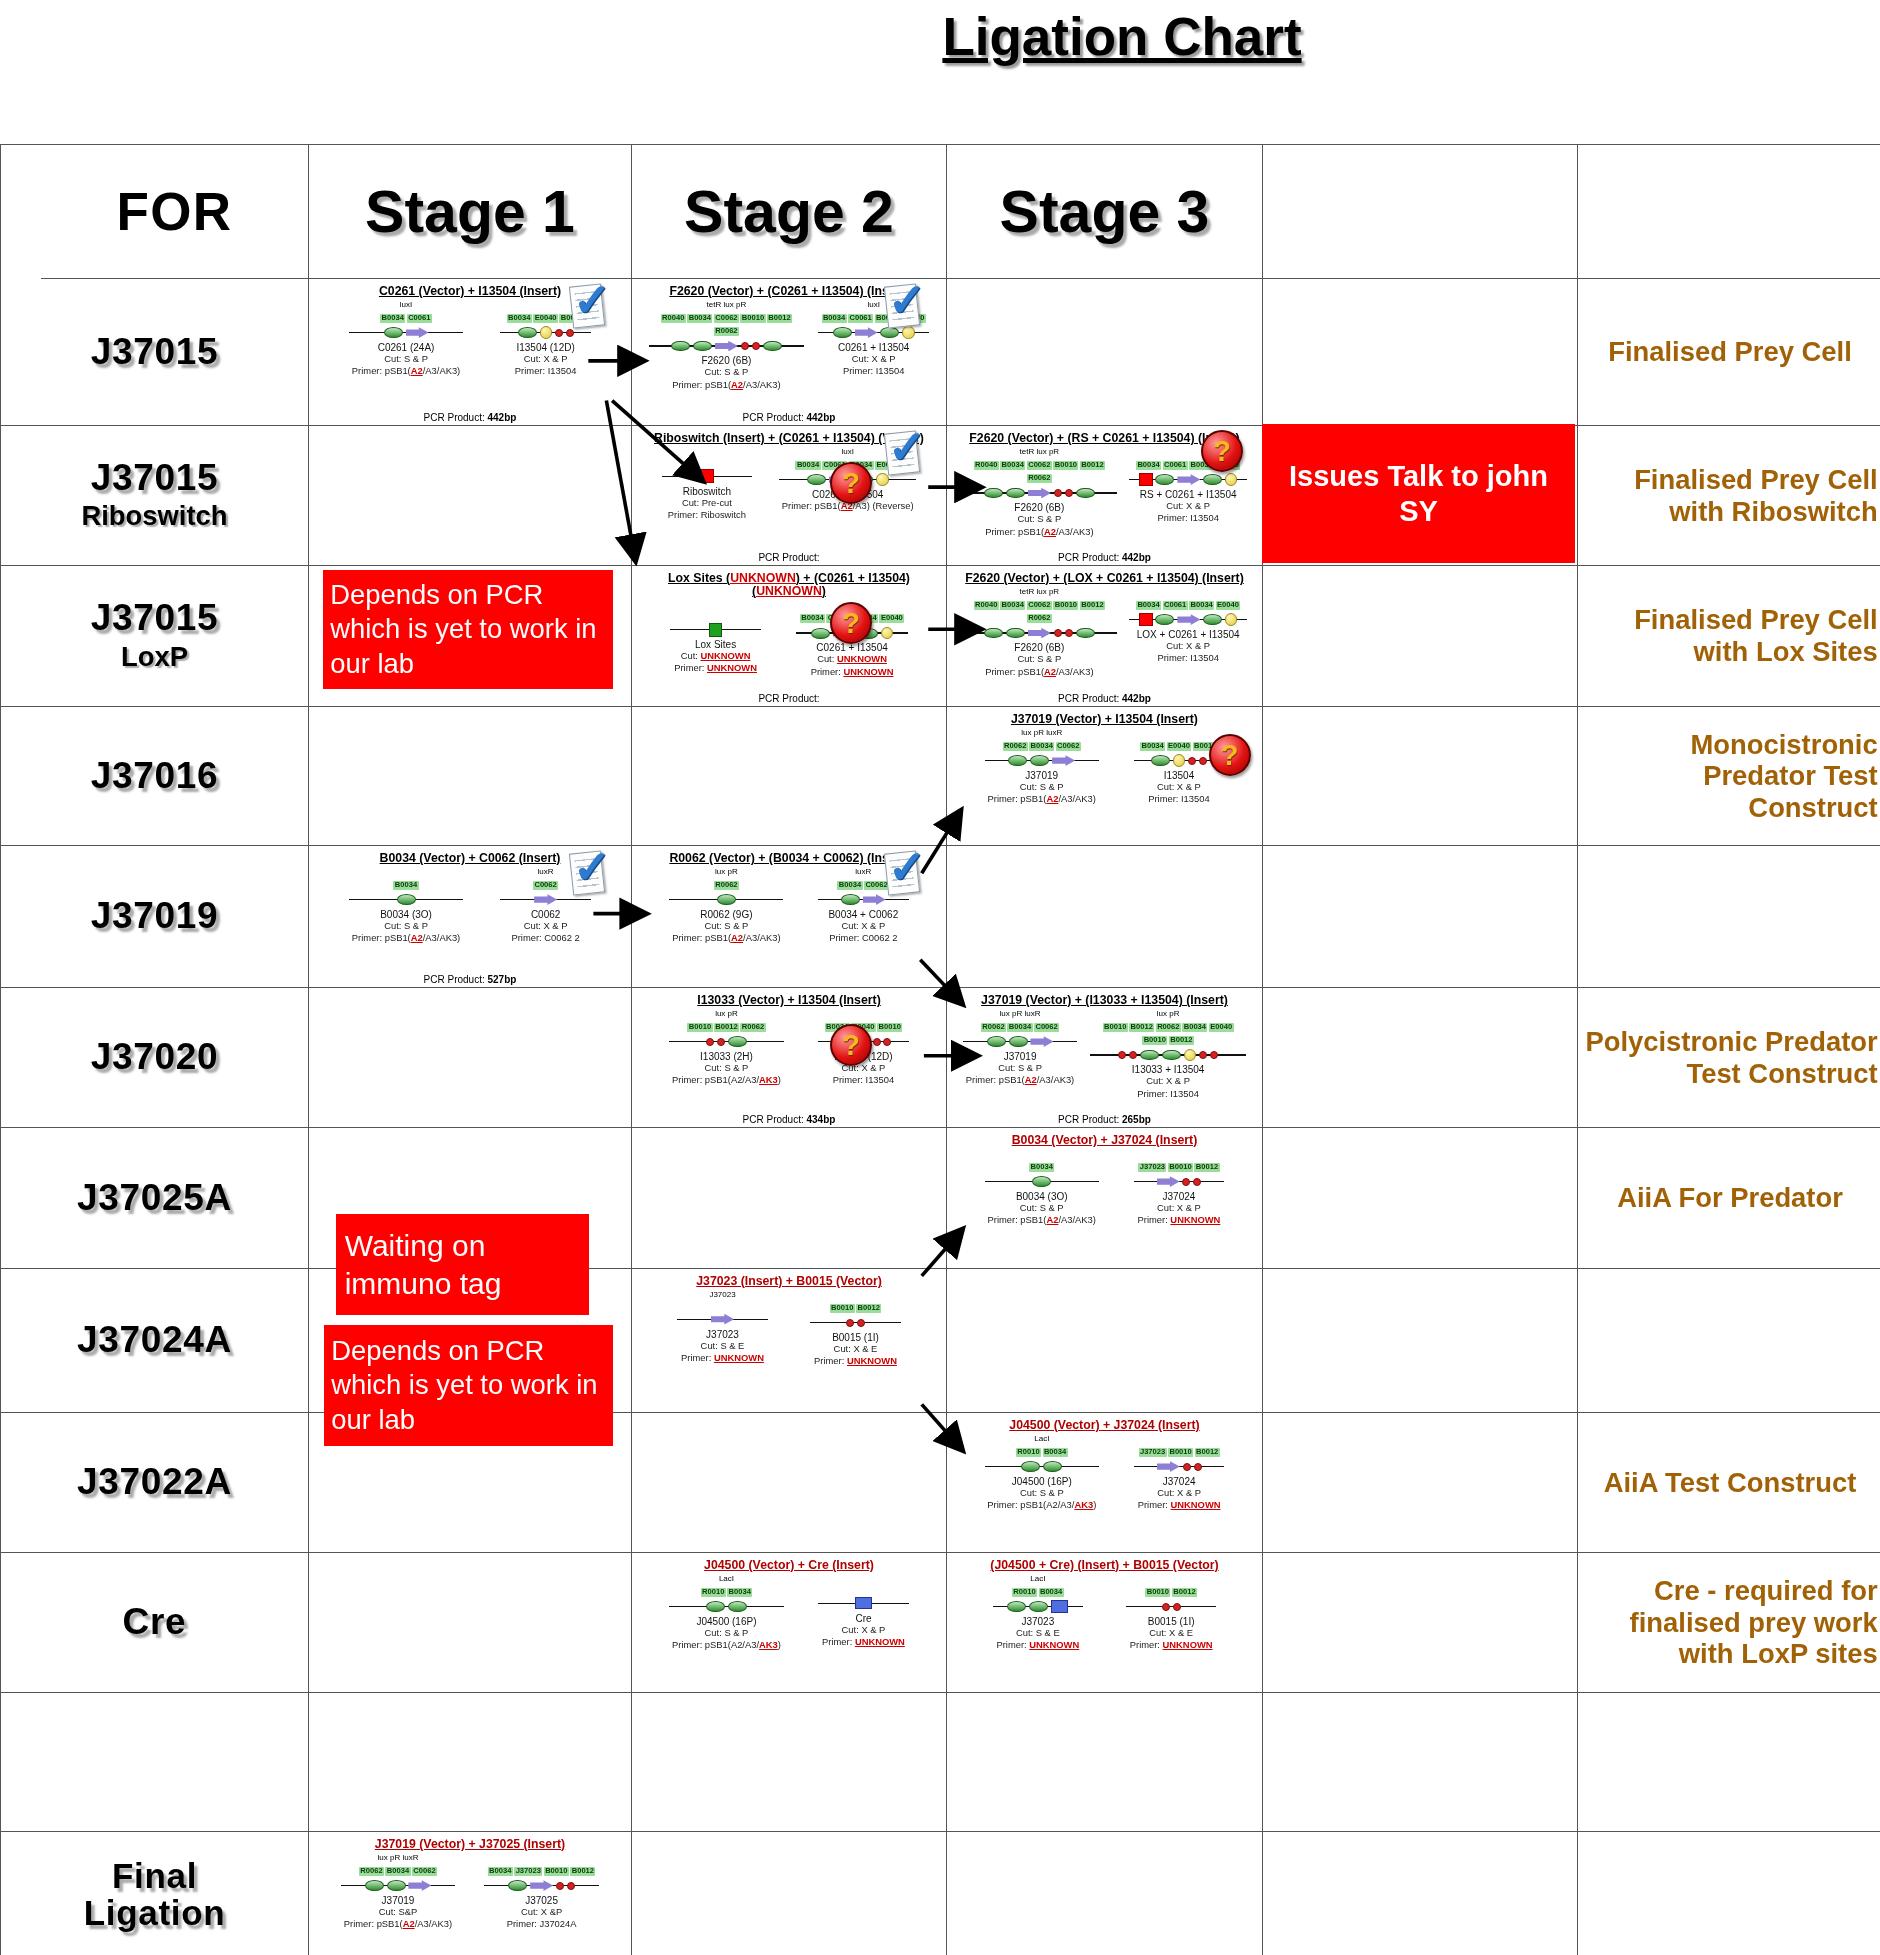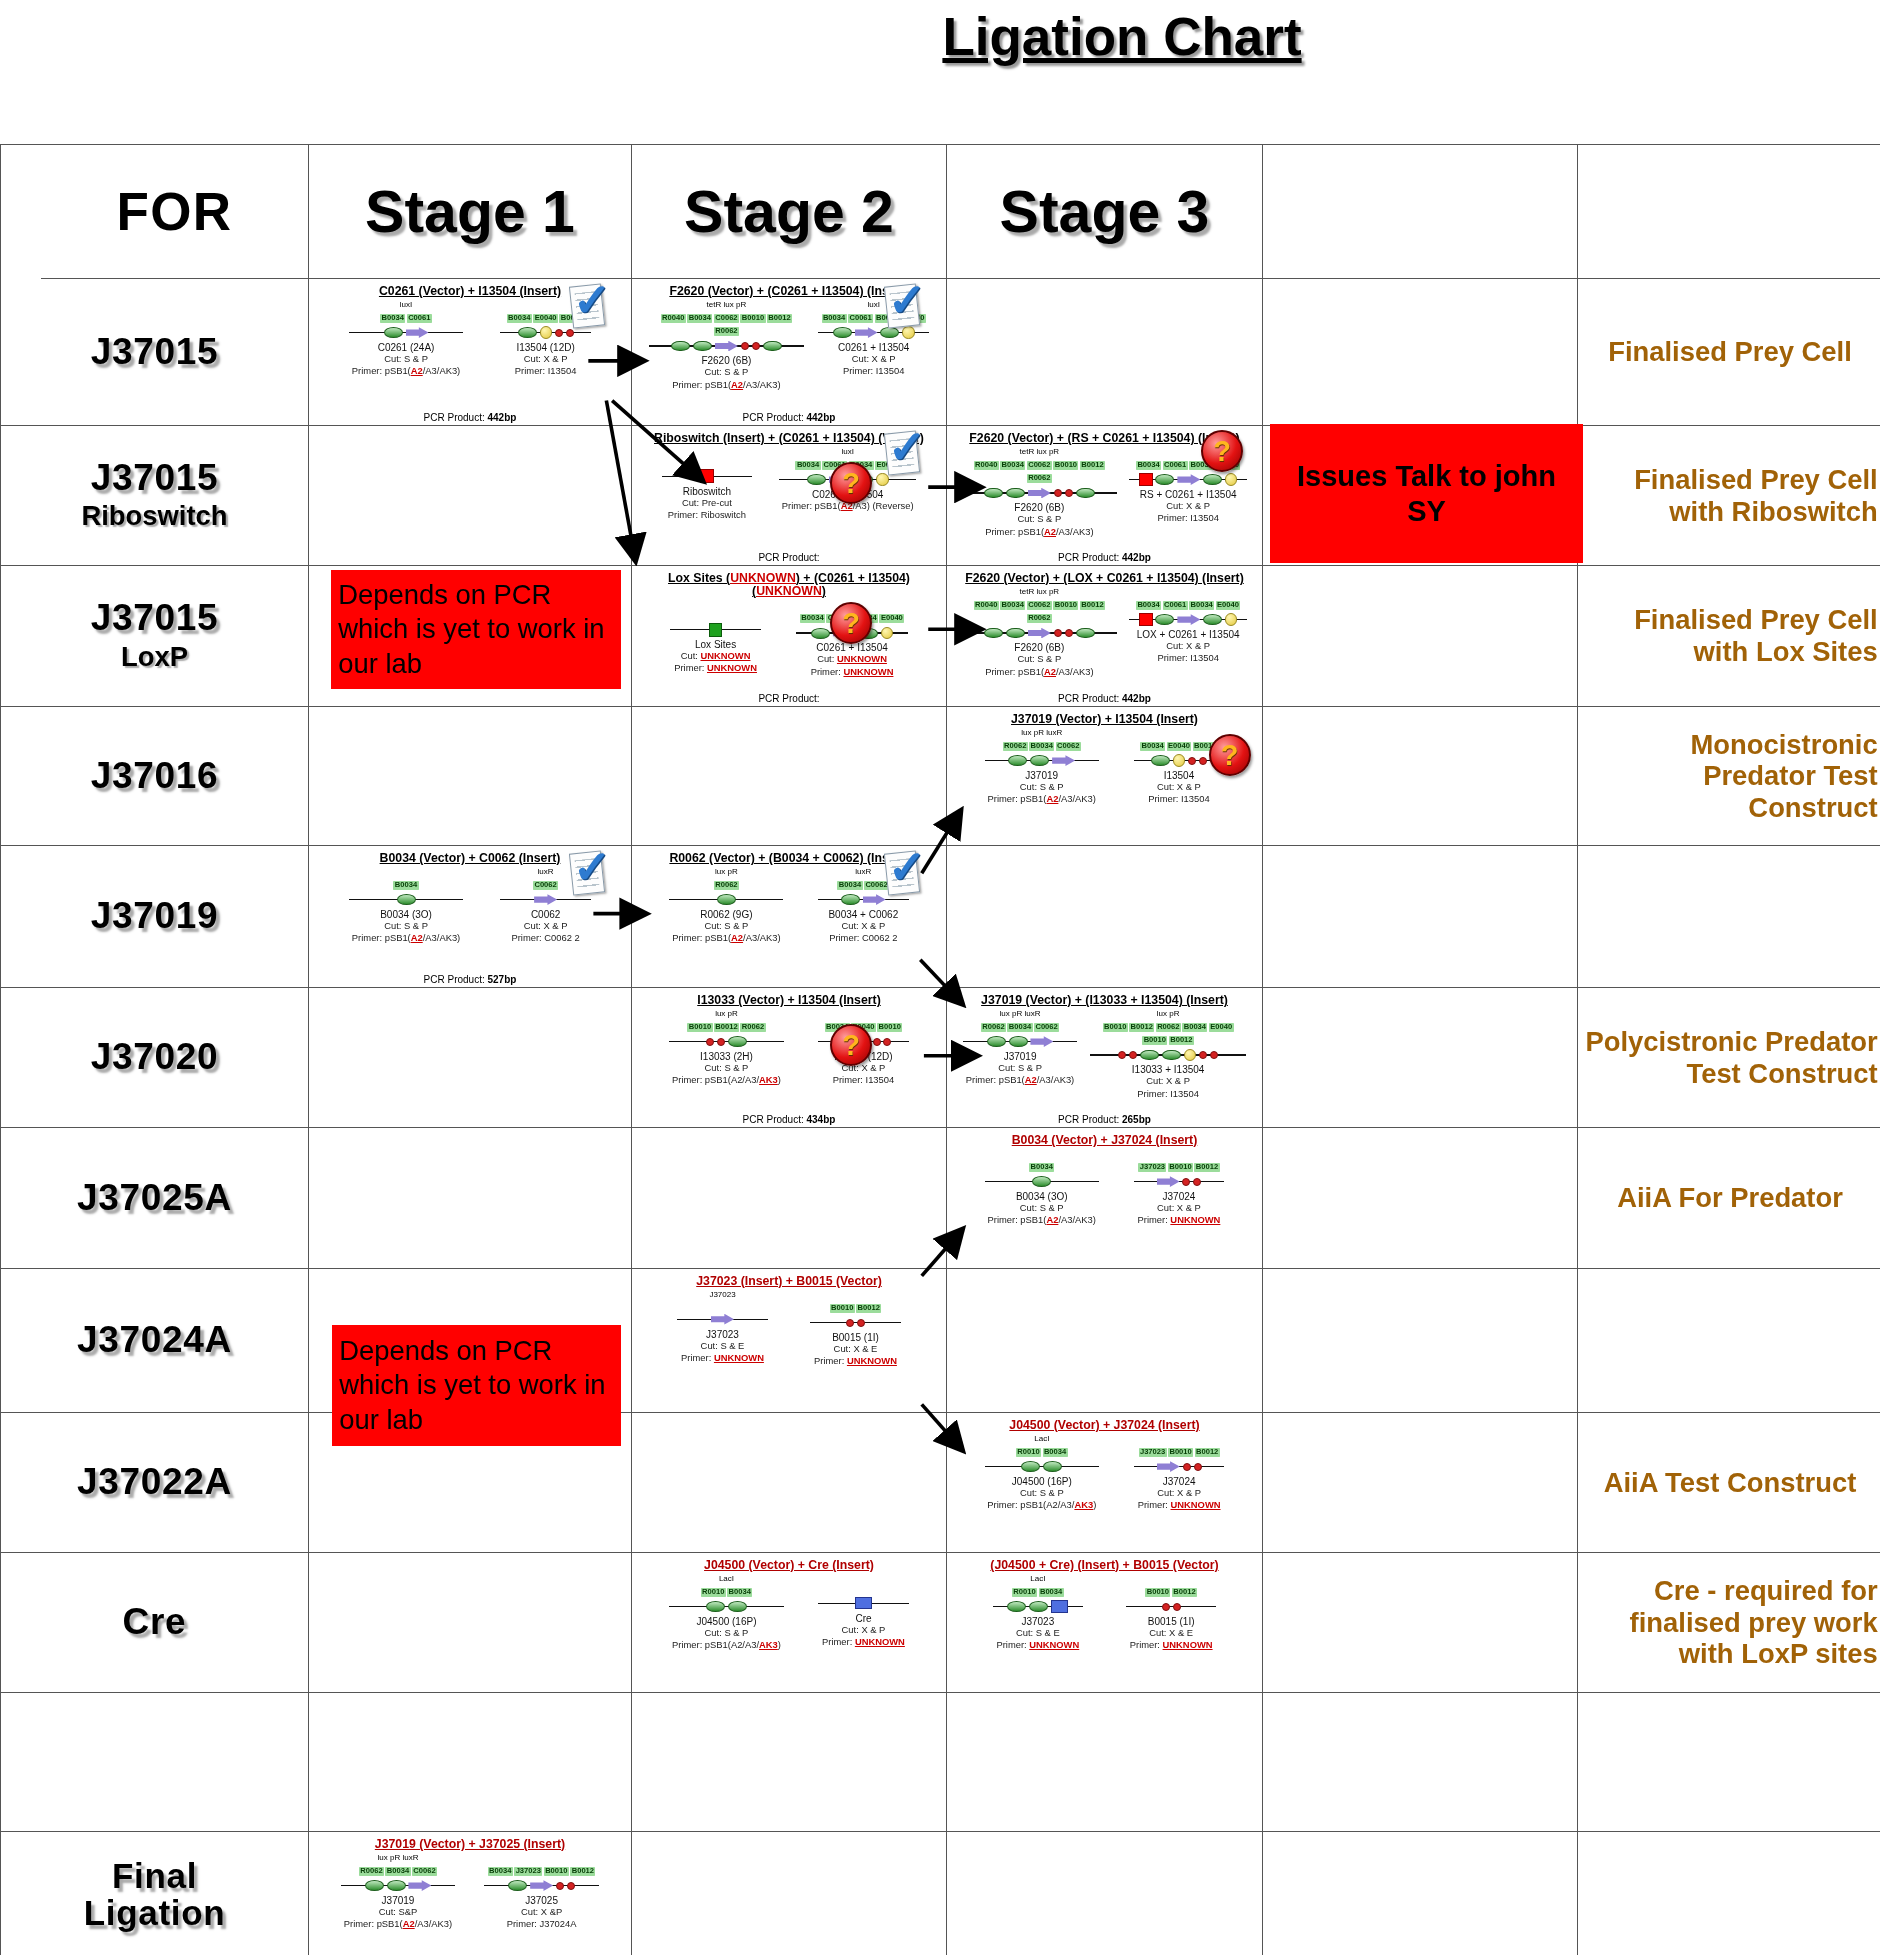--- a/index.html
+++ b/index.html
@@ -60,21 +60,21 @@
   .pos-mr{top:27.4px;right:11.5px;}
   .check{width:48px;height:48px;}
   .page-doc{position:absolute;left:7.2px;top:1.4px;width:32px;height:42px;background:#fdfdfd;border:1.4px solid #8899a8;transform:rotate(-6deg);box-shadow:1.4px 1.4px 2.2px rgba(0,0,0,.35);}
   .page-doc::before{content:'';position:absolute;left:4.3px;right:4.3px;top:5.8px;height:30px;
     background:repeating-linear-gradient(to bottom,#b8c4cc 0 1.4px,transparent 1.4px 6.5px);}
   .tick{position:absolute;left:8.7px;top:-10px;font-size:46px;font-weight:800;color:#2e7bd0;text-shadow:1.4px 1.4px 0 #164a85;}
   .quest{width:42px;height:42px;border-radius:50%;background:radial-gradient(circle at 35% 30%,#ff9d9d,#e31212 55%,#8f0000);
     border:2.2px solid #5f0000;display:flex;align-items:center;justify-content:center;box-shadow:1.4px 2.2px 2.9px rgba(0,0,0,.4);}
   .quest span{color:#ffb61e;font-size:29px;font-weight:800;text-shadow:0.7px 1.4px 0.7px #5f2d00;}
 
-  .note{position:absolute;background:#ff0000;color:#000000;z-index:3;display:flex;align-items:center;margin-left:8px;}
+  .note{position:absolute;background:#ff0000;color:#ffffff;z-index:3;display:flex;align-items:center;}
   .note-issues{left:1262px;top:424px;width:313px;height:139px;justify-content:center;text-align:center;
     font-size:29px;font-weight:bold;line-height:1.2;padding:0 7.2px;}
   .note-lox{left:323px;top:570px;width:290px;height:119px;font-size:27.4px;line-height:1.25;padding:2.9px 7.2px;}
   .note-waiting{left:336px;top:1214px;width:253px;height:101px;font-size:30px;line-height:1.25;padding:2.9px 8.7px;}
   .note-aiia{left:324px;top:1325px;width:289px;height:121px;font-size:27.4px;line-height:1.25;padding:2.9px 7.2px;}
 
   .arrows{position:absolute;left:0;top:0;z-index:5;pointer-events:none;}
   .arrow{stroke:#000;stroke-width:5;marker-end:url(#ah);}
 </style>
 </head>
@@ -723,20 +723,21 @@
         </div>
       </div>
       <div class="cell stage-cell"></div>
       <div class="cell stage-cell"></div>
       <div class="cell note-cell"></div>
       <div class="cell status-cell"></div>
     </div>
 
   <div class="note note-issues">Issues Talk to john SY</div>
   <div class="note note-lox">Depends on PCR which is yet to work in our lab</div>
+  <div class="note note-waiting">Waiting on immuno tag</div>
   <div class="note note-aiia">Depends on PCR which is yet to work in our lab</div>
 
   <svg id="arrows" class="arrows" width="1881" height="1955" viewBox="0 0 2606 2709">
       <defs>
         <marker id="ah" markerWidth="9" markerHeight="9" refX="7" refY="4.5" orient="auto">
           <path d="M0,0 L9,4.5 L0,9 z" fill="#000"></path>
         </marker>
       </defs>
       <line x1="815" y1="500" x2="890" y2="500" class="arrow"></line>
       <line x1="848" y1="555" x2="972" y2="665" class="arrow"></line>

